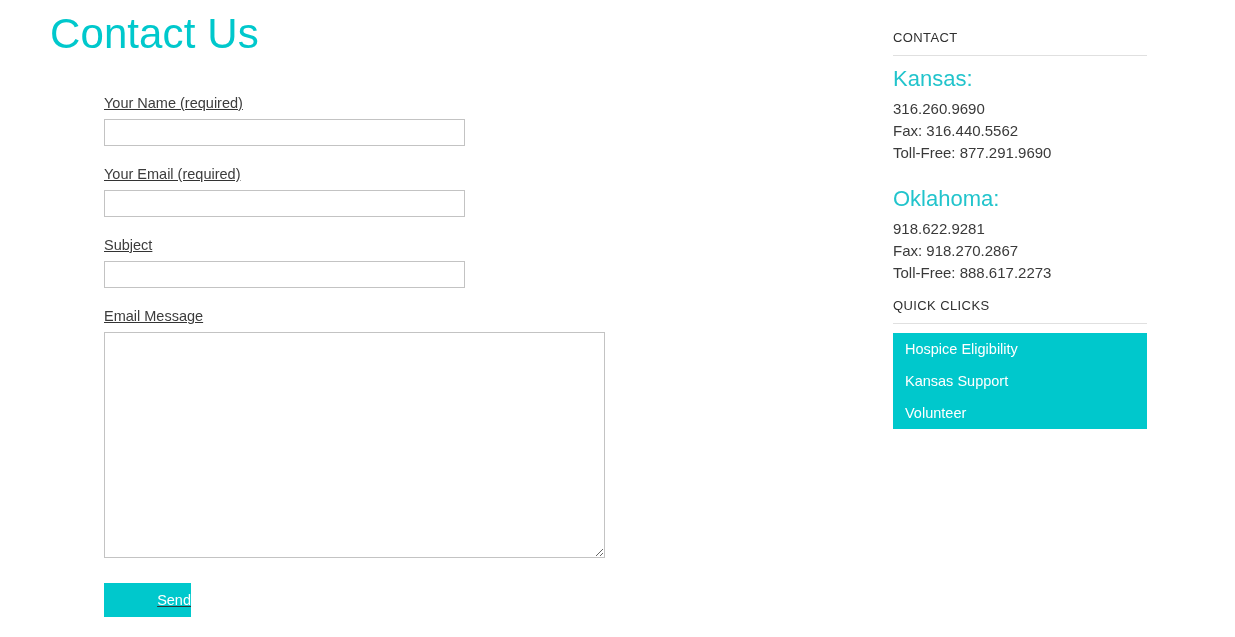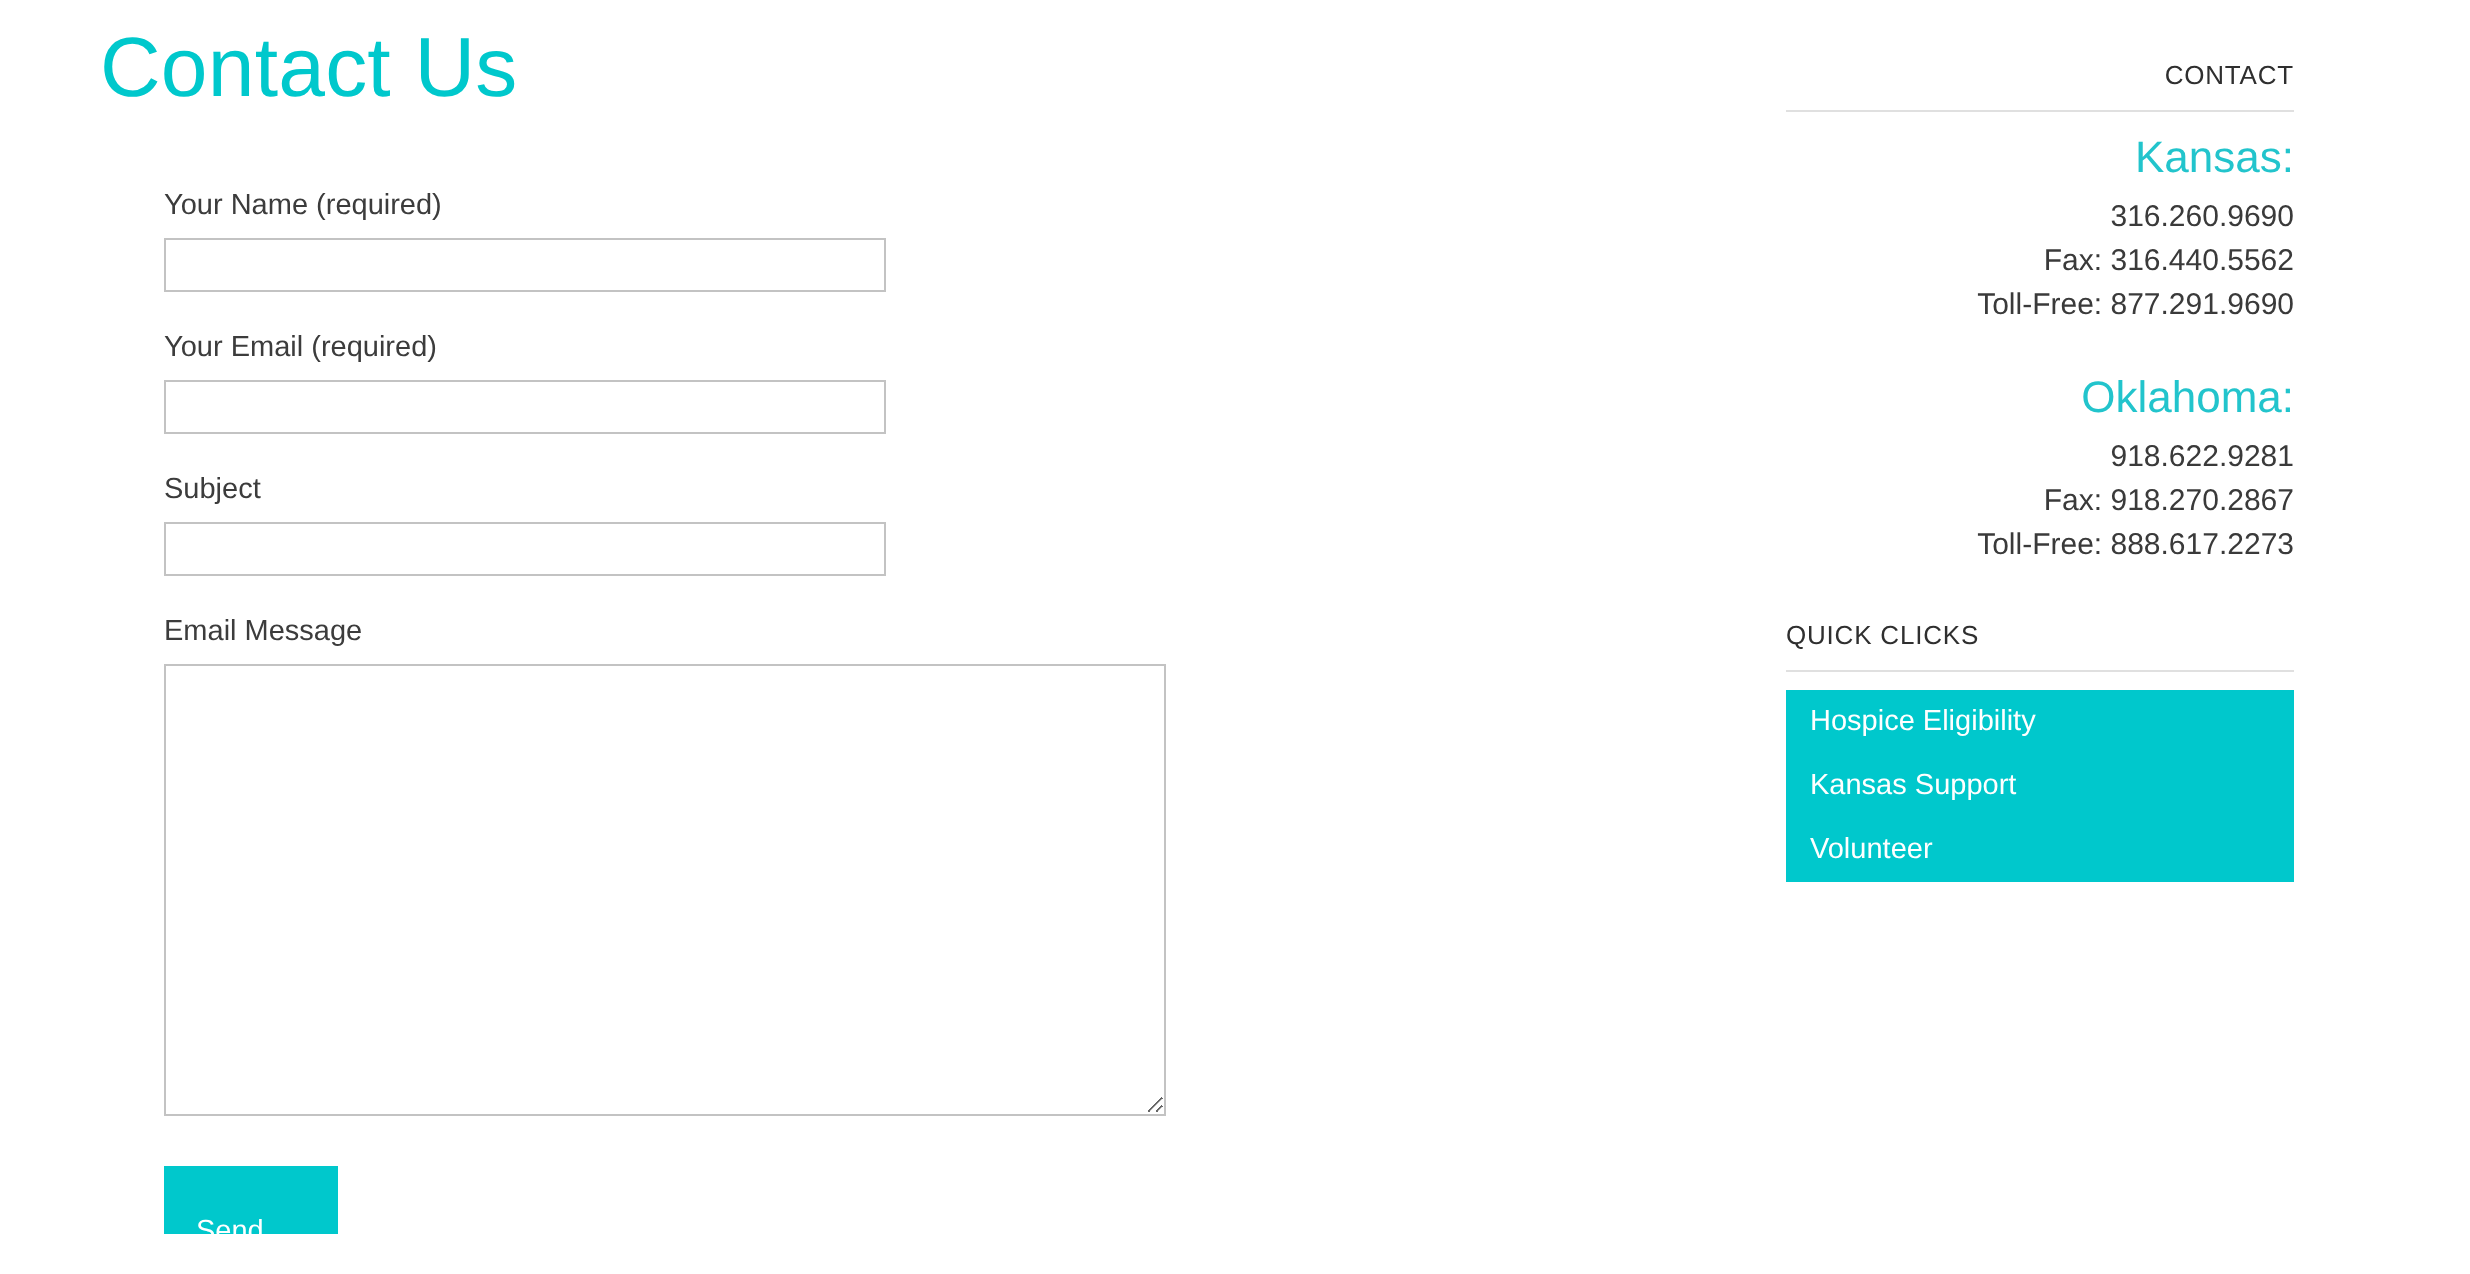--- a/index.html
+++ b/index.html
@@ -28,23 +28,24 @@
     line-height: 40px;
     color: #00c8cc;
     letter-spacing: 0.1px;
     margin: 0;
     white-space: nowrap;
   }
 
   
   .contact-form {
     position: absolute;
-    left: 82px;
+    left: 104px;
     top: 94px;
     width: 520px;
+    text-decoration: underline;
   }
   .field-group { margin: 0 0 19px 0; }
   .field-group.msg-group { margin-bottom: 0; }
 
   .field-label {
     display: block;
     font-size: 14.5px;
     line-height: 19px;
     color: #3c3c3c;
     margin: 0 0 6px 0;
@@ -87,22 +88,22 @@
     margin-top: 25px;
     width: 87px;
     height: 34px;
     border: 0;
     border-radius: 0;
     background: #00c8cc;
     color: #ffffff;
     font-family: "Liberation Sans", sans-serif;
     font-size: 14.5px;
     line-height: 34px;
-    padding: 16px;
-    text-align: left;
+    padding: 0;
+    text-align: right;
     cursor: pointer;
   }
 
   
   .sidebar {
     position: absolute;
     left: 893px;
     top: 30px;
     width: 254px;
   }
@@ -133,21 +134,21 @@
   }
 
   .phone-line {
     font-size: 15px;
     line-height: 22px;
     color: #3a3a3a;
     margin: 0;
     white-space: nowrap;
   }
 
-  .contact-widget { margin-bottom: 26px; text-align: right; }
+  .contact-widget { margin-bottom: 14px; }
 
   .quick-links { margin: 0; padding: 0; list-style: none; }
   .quick-link {
     display: block;
     background: #00c8cc;
     color: #ffffff;
     font-size: 14.5px;
     line-height: 32px;
     height: 32px;
     padding: 0 0 0 12px;

